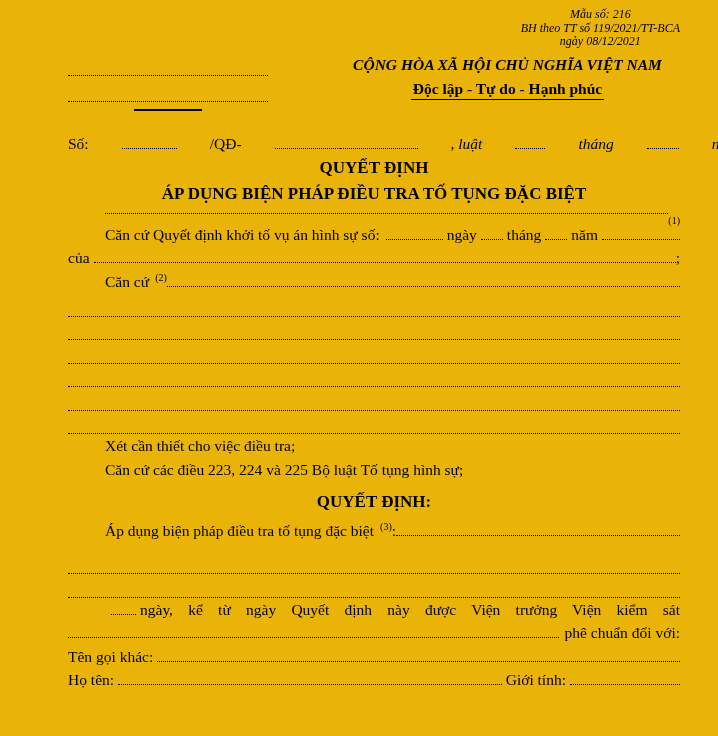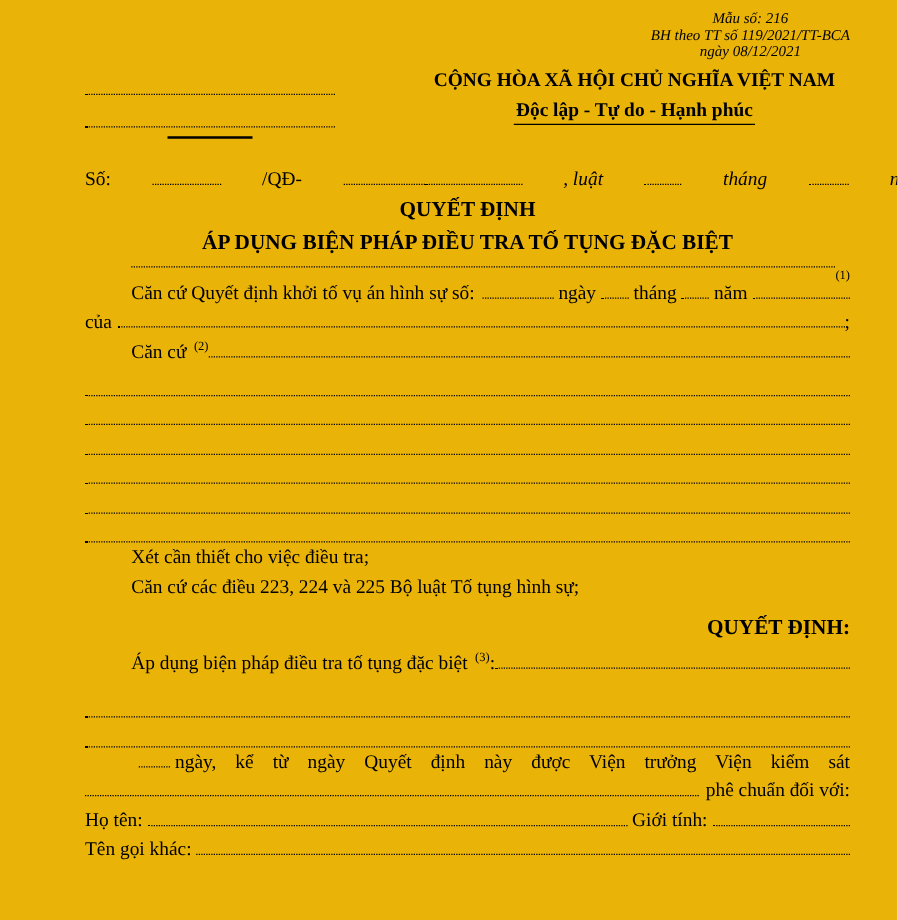--- a/index.html
+++ b/index.html
@@ -17,21 +17,21 @@
   .note { width:fit-content; margin-left:auto; text-align:center;
           font-style:italic; font-size:12px; line-height:13.5px; }
   
   .header-row { display:flex; margin-top:6px; }
   .agency-block { width:200px; }
   .agency-line { height:20px; border-bottom:1.4px dotted #000; }
   .agency-line + .agency-line { margin-top:5px; }
   .agency-underline { width:68px; border-top:2px solid #000; margin:7px auto 0; }
   .national-block { margin-left:auto; width:345px; text-align:center;
                     font-weight:bold; font-size:15.5px; }
-  .nat-title { line-height:20px; white-space:nowrap; }
+  .nat-title { line-height:20px; white-space:nowrap;font-style:italic; }
   .nat-motto { display:inline-block; border-bottom:1.2px solid #000;
                padding:0 2px 2px; margin-top:5px; line-height:17px; white-space:nowrap; }
   
   .number-row { display:flex; justify-content:space-between; align-items:baseline;
                 margin-top:22px; font-size:15.5px; line-height:22px; }
   .num-left, .num-right { display:flex; align-items:baseline;gap:29px; }
   .num-right { font-style:italic; }
   
   .dots { display:inline-block; height:0; border-bottom:1.4px dotted #000; }
   .dots.grow { flex:1 1 auto; }
@@ -44,21 +44,21 @@
   .doc-body { font-size:15.5px; margin-top:6px; }
   .fline { display:flex; align-items:baseline; line-height:23.5px; }
   .fline.indent { padding-left:37px; }
   .bline { height:23.5px; border-bottom:1.4px dotted #000; box-sizing:border-box; }
   .bline.mt8 { margin-top:8px; }
   .lbl { margin:0 4px; white-space:nowrap; }
   .mr4 { margin-right:4px; }
   .ml6 { margin-left:6px; }
   .nowrap { white-space:nowrap; }
   sup { font-size:10px; line-height:1; align-self:flex-start; position:relative; top:3px; }
-  .heading { text-align:right; font-weight:bold; font-size:17px;
+  .heading { text-align:center; font-weight:bold; font-size:17px;
              line-height:26px; margin:8px 0 4px; }
   .stretch { flex:1 1 auto; margin-left:4px; text-align:justify; text-align-last:justify; }
 </style>
 </head>
 <body>
 
 <div class="page">
 
   <div class="note">
     <div>Mẫu số: 216</div>
@@ -161,25 +161,25 @@
       <span class="dots w25 ml6"></span>
       <span class="stretch">ngày, kể từ ngày Quyết định này được Viện trưởng Viện kiểm sát</span>
     </div>
 
     <div class="fline">
       <span class="dots grow"></span>
       <span class="ml6 nowrap">phê chuẩn đối với:</span>
     </div>
 
     <div class="fline">
+      <span class="mr4 nowrap">Tên gọi khác:</span>
+      <span class="dots grow"></span>
+    </div>
+
+    <div class="fline">
       <span class="mr4 nowrap">Họ tên:</span>
       <span class="dots grow"></span>
       <span class="lbl">Giới tính:</span>
       <span class="dots w110"></span>
     </div>
 
-    <div class="fline">
-      <span class="mr4 nowrap">Tên gọi khác:</span>
-      <span class="dots grow"></span>
-    </div>
-
   </div>
 </div>
 
 </body></html>

